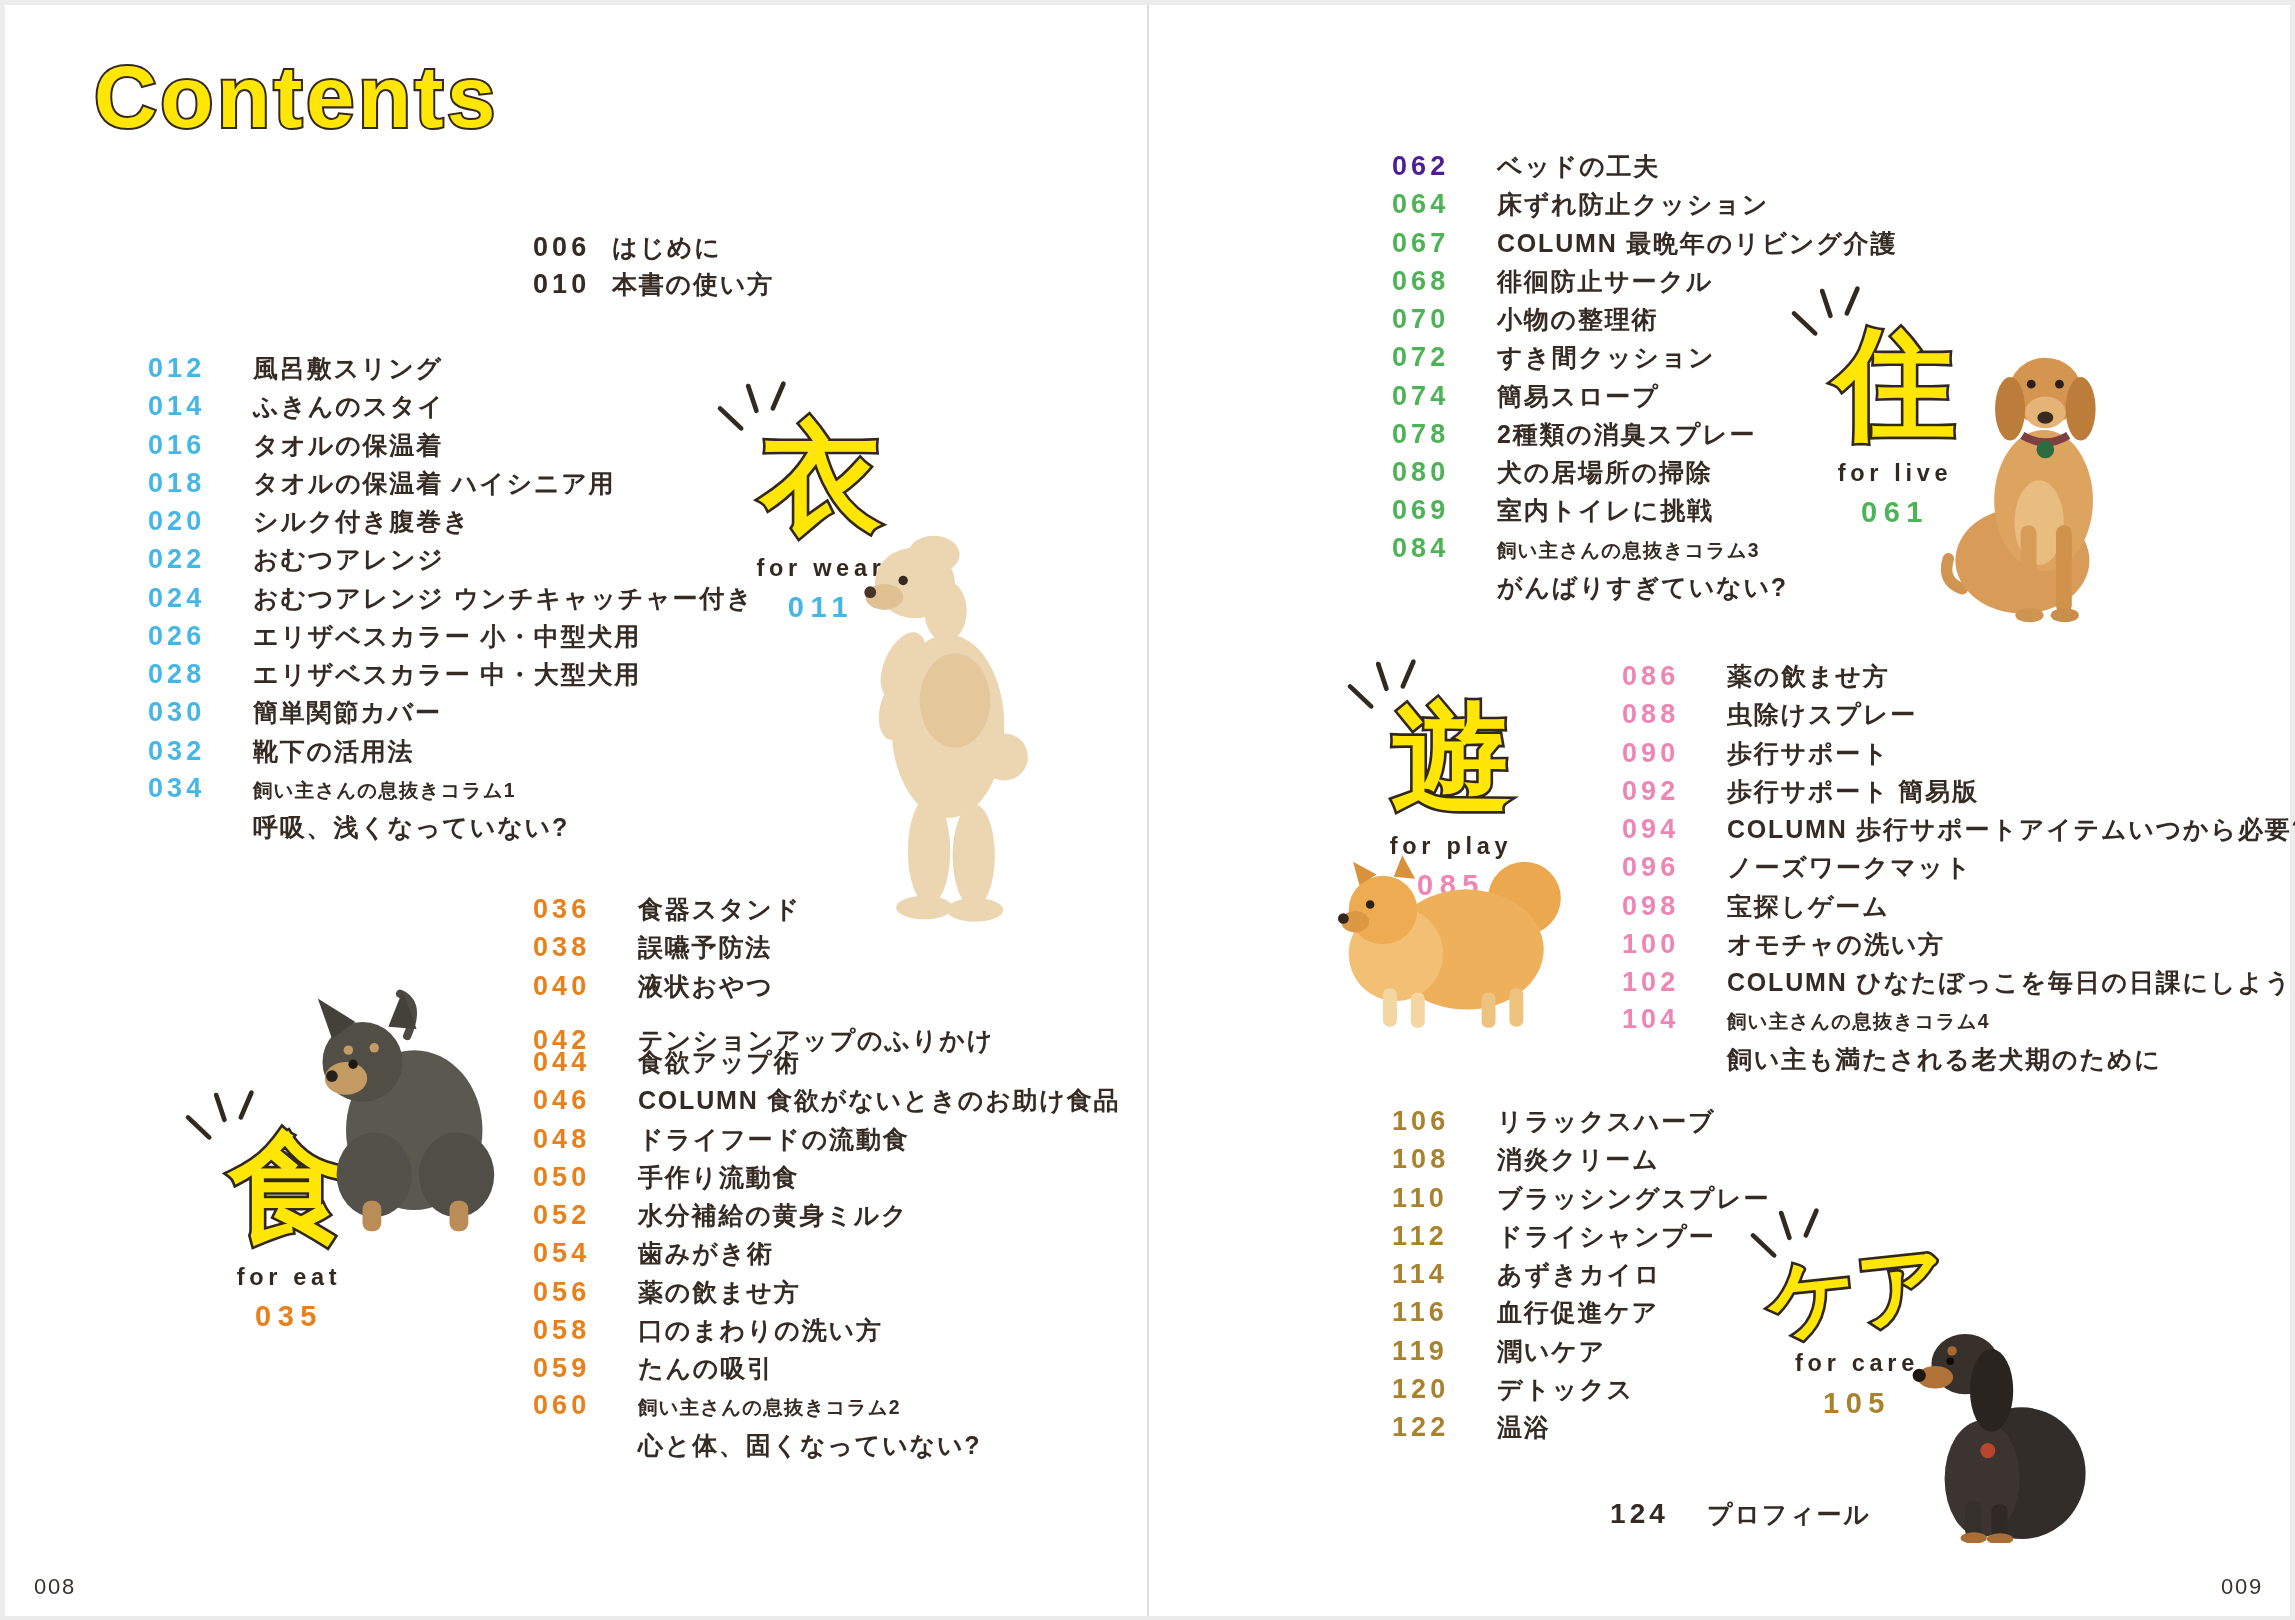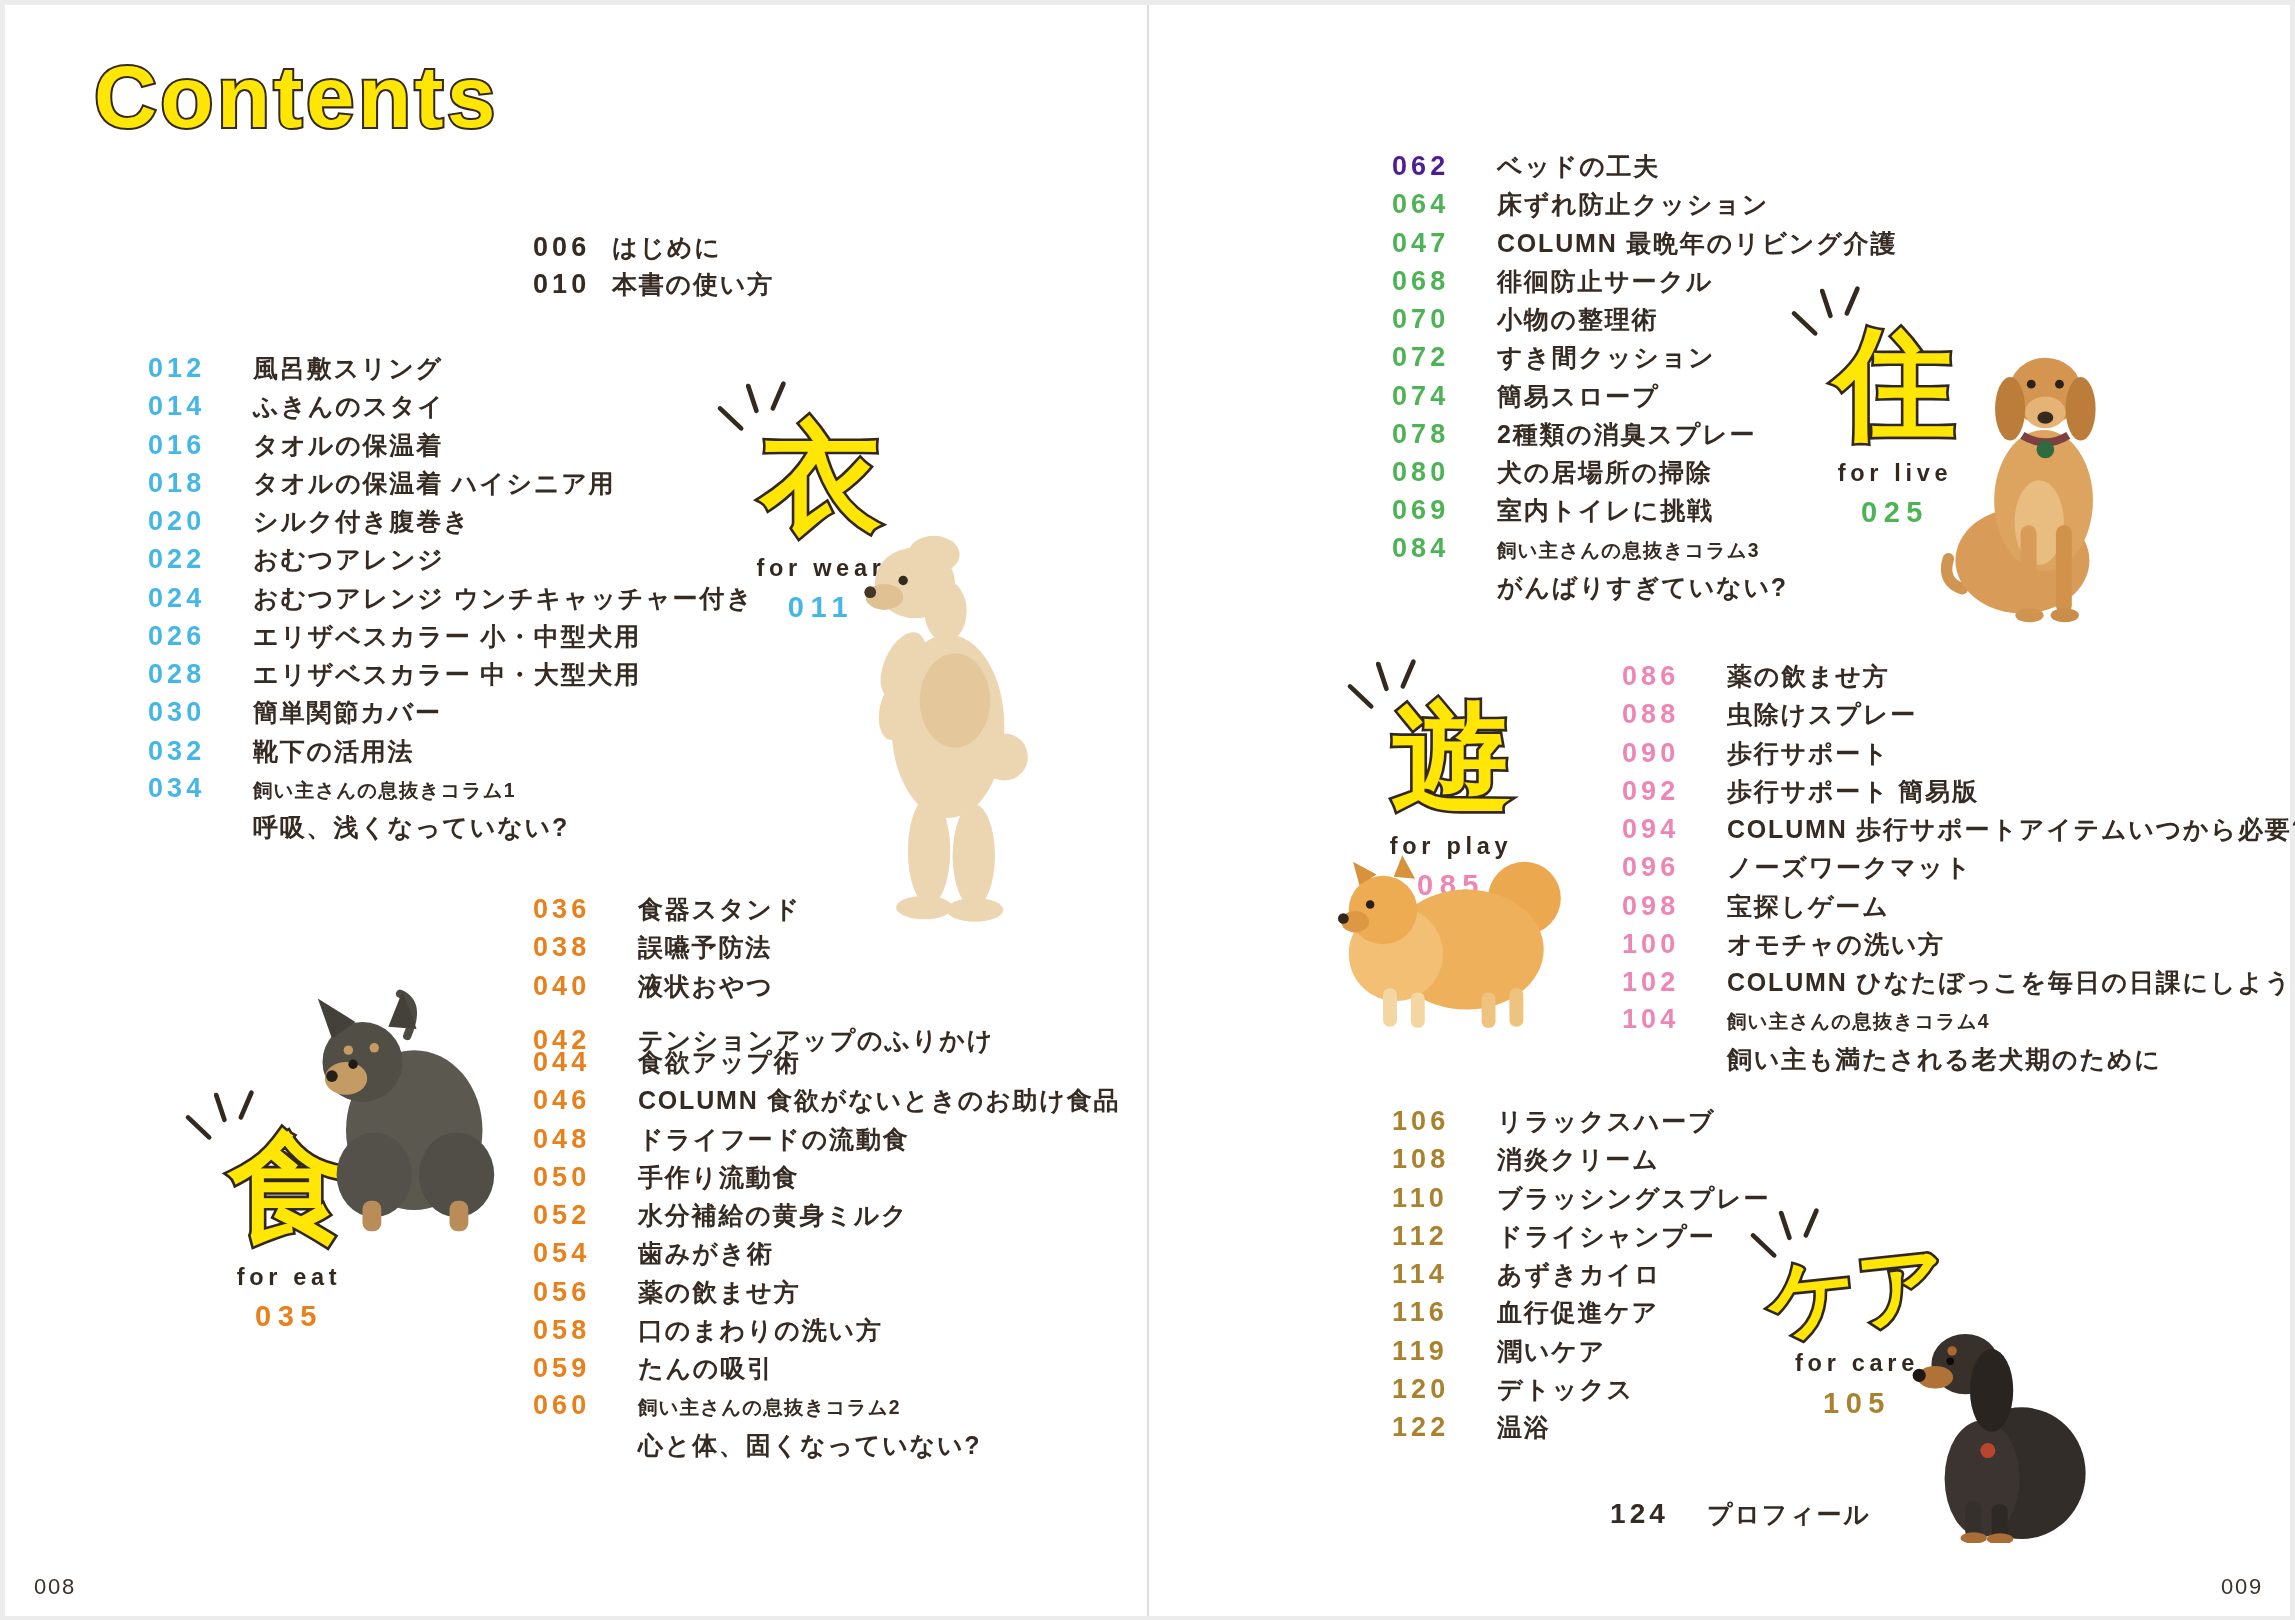--- a/index.html
+++ b/index.html
@@ -86,21 +86,21 @@
     <div class="toc-row" style="top: 344px;"><span class="toc-num" style="color: rgb(232, 128, 27);">054</span><span class="toc-label">歯みがき術</span></div>
     <div class="toc-row" style="top: 383px;"><span class="toc-num" style="color: rgb(232, 128, 27);">056</span><span class="toc-label">薬の飲ませ方</span></div>
     <div class="toc-row" style="top: 421px;"><span class="toc-num" style="color: rgb(232, 128, 27);">058</span><span class="toc-label">口のまわりの洗い方</span></div>
     <div class="toc-row" style="top: 459px;"><span class="toc-num" style="color: rgb(232, 128, 27);">059</span><span class="toc-label">たんの吸引</span></div>
     <div class="toc-row" style="top: 497px;"><span class="toc-num" style="color: rgb(232, 128, 27);">060</span><span class="toc-label small">飼い主さんの息抜きコラム2</span></div>
     <div class="toc-row" style="top: 536px;"><span class="toc-label sub">心と体、固くなっていない?</span></div>
   </div>
 <div class="toc-list" id="list-live" style="left:1392px;top:150px;">
     <div class="toc-row" style="top: 0px;"><span class="toc-num" style="color: #4c1d95;">062</span><span class="toc-label">ベッドの工夫</span></div>
     <div class="toc-row" style="top: 38px;"><span class="toc-num" style="color: rgb(77, 179, 86);">064</span><span class="toc-label">床ずれ防止クッション</span></div>
-    <div class="toc-row" style="top: 77px;"><span class="toc-num" style="color: rgb(77, 179, 86);">047</span><span class="toc-label">COLUMN 最晩年のリビング介護</span></div>
+    <div class="toc-row" style="top: 77px;"><span class="toc-num" style="color: rgb(77, 179, 86);">067</span><span class="toc-label">COLUMN 最晩年のリビング介護</span></div>
     <div class="toc-row" style="top: 115px;"><span class="toc-num" style="color: rgb(77, 179, 86);">068</span><span class="toc-label">徘徊防止サークル</span></div>
     <div class="toc-row" style="top: 153px;"><span class="toc-num" style="color: rgb(77, 179, 86);">070</span><span class="toc-label">小物の整理術</span></div>
     <div class="toc-row" style="top: 191px;"><span class="toc-num" style="color: rgb(77, 179, 86);">072</span><span class="toc-label">すき間クッション</span></div>
     <div class="toc-row" style="top: 230px;"><span class="toc-num" style="color: rgb(77, 179, 86);">074</span><span class="toc-label">簡易スロープ</span></div>
     <div class="toc-row" style="top: 268px;"><span class="toc-num" style="color: rgb(77, 179, 86);">078</span><span class="toc-label">2種類の消臭スプレー</span></div>
     <div class="toc-row" style="top: 306px;"><span class="toc-num" style="color: rgb(77, 179, 86);">080</span><span class="toc-label">犬の居場所の掃除</span></div>
     <div class="toc-row" style="top: 344px;"><span class="toc-num" style="color: rgb(77, 179, 86);">069</span><span class="toc-label">室内トイレに挑戦</span></div>
     <div class="toc-row" style="top: 383px;"><span class="toc-num" style="color: rgb(77, 179, 86);">084</span><span class="toc-label small">飼い主さんの息抜きコラム3</span></div>
     <div class="toc-row" style="top: 421px;"><span class="toc-label sub">がんばりすぎていない?</span></div>
   </div>
@@ -158,21 +158,21 @@
 <div class="badge" style="left:1783px;top:285px;width:224px;">
   <svg class="marks" width="88" height="65" viewBox="0 0 150 110">
     <g stroke="#33291f" stroke-width="8" stroke-linecap="round">
       <line x1="12" y1="48" x2="48" y2="82"></line>
         <line x1="60" y1="10" x2="74" y2="52"></line>
         <line x1="120" y1="6" x2="102" y2="48"></line>
     </g>
   </svg>
   <div class="kanji">住</div>
   <div class="for-label">for live</div>
-  <div class="badge-page" style="color: rgb(77, 179, 86);">025</div>
+  <div class="badge-page" style="color: rgb(77, 179, 86);">061</div>
 </div>
 
 <div class="badge" style="left:1339px;top:658px;width:224px;">
   <svg class="marks" width="88" height="65" viewBox="0 0 150 110">
     <g stroke="#33291f" stroke-width="8" stroke-linecap="round">
       <line x1="12" y1="48" x2="48" y2="82"></line>
         <line x1="60" y1="10" x2="74" y2="52"></line>
         <line x1="120" y1="6" x2="102" y2="48"></line>
     </g>
   </svg>

